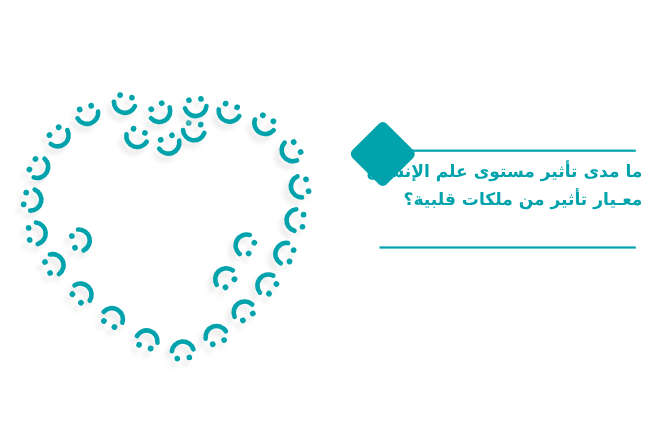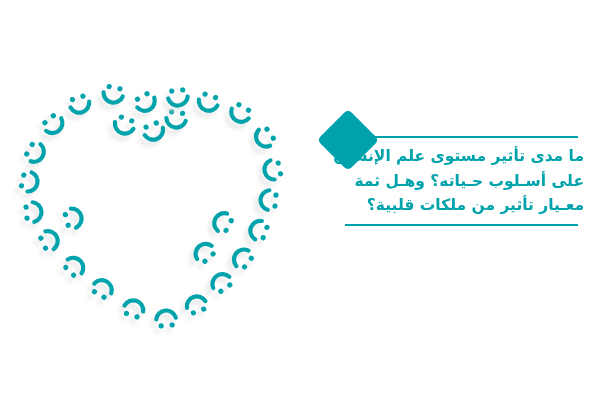--- a/index.html
+++ b/index.html
@@ -597,19 +597,18 @@
       </g>
     </svg>
       </div>
     </div>
 
   <div id="quote-block">
     <div id="diamond-marker"></div>
     <div class="rule" id="rule-top"></div>
     <div id="quote-text">
       <span class="quote-line">ما مدى تأثير مستوى علم الإنسان</span>
-      <span class="quote-line">على أسـلوب حـياته؟ وهـل ثمة</span>
       <span class="quote-line">معـيار تأثير من ملكات قلبية؟</span>
     </div>
     <div class="rule" id="rule-bottom"></div>
   </div>
 
 </div>
 
 </body></html>

